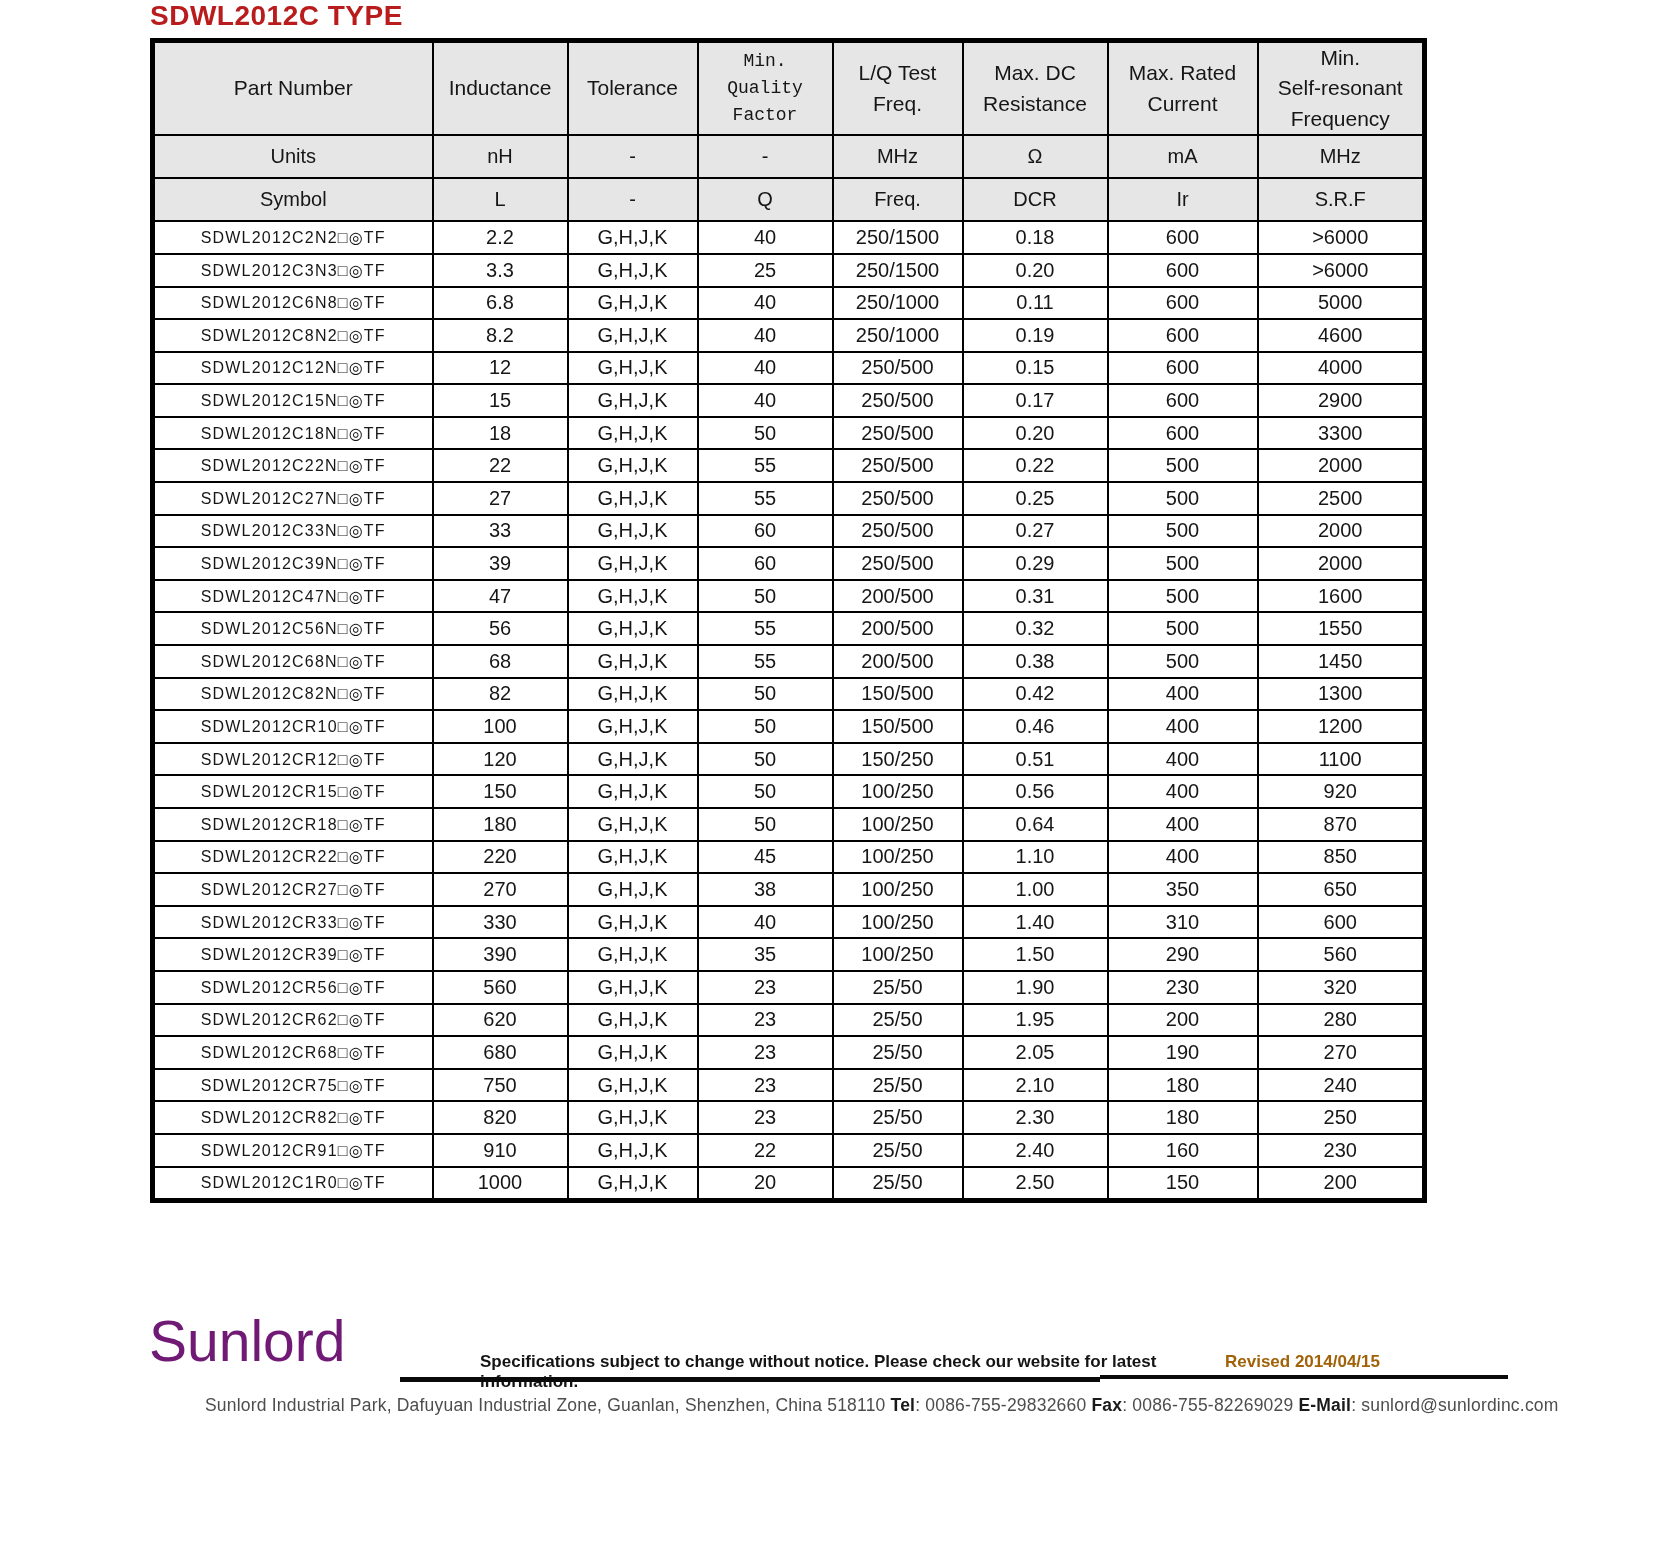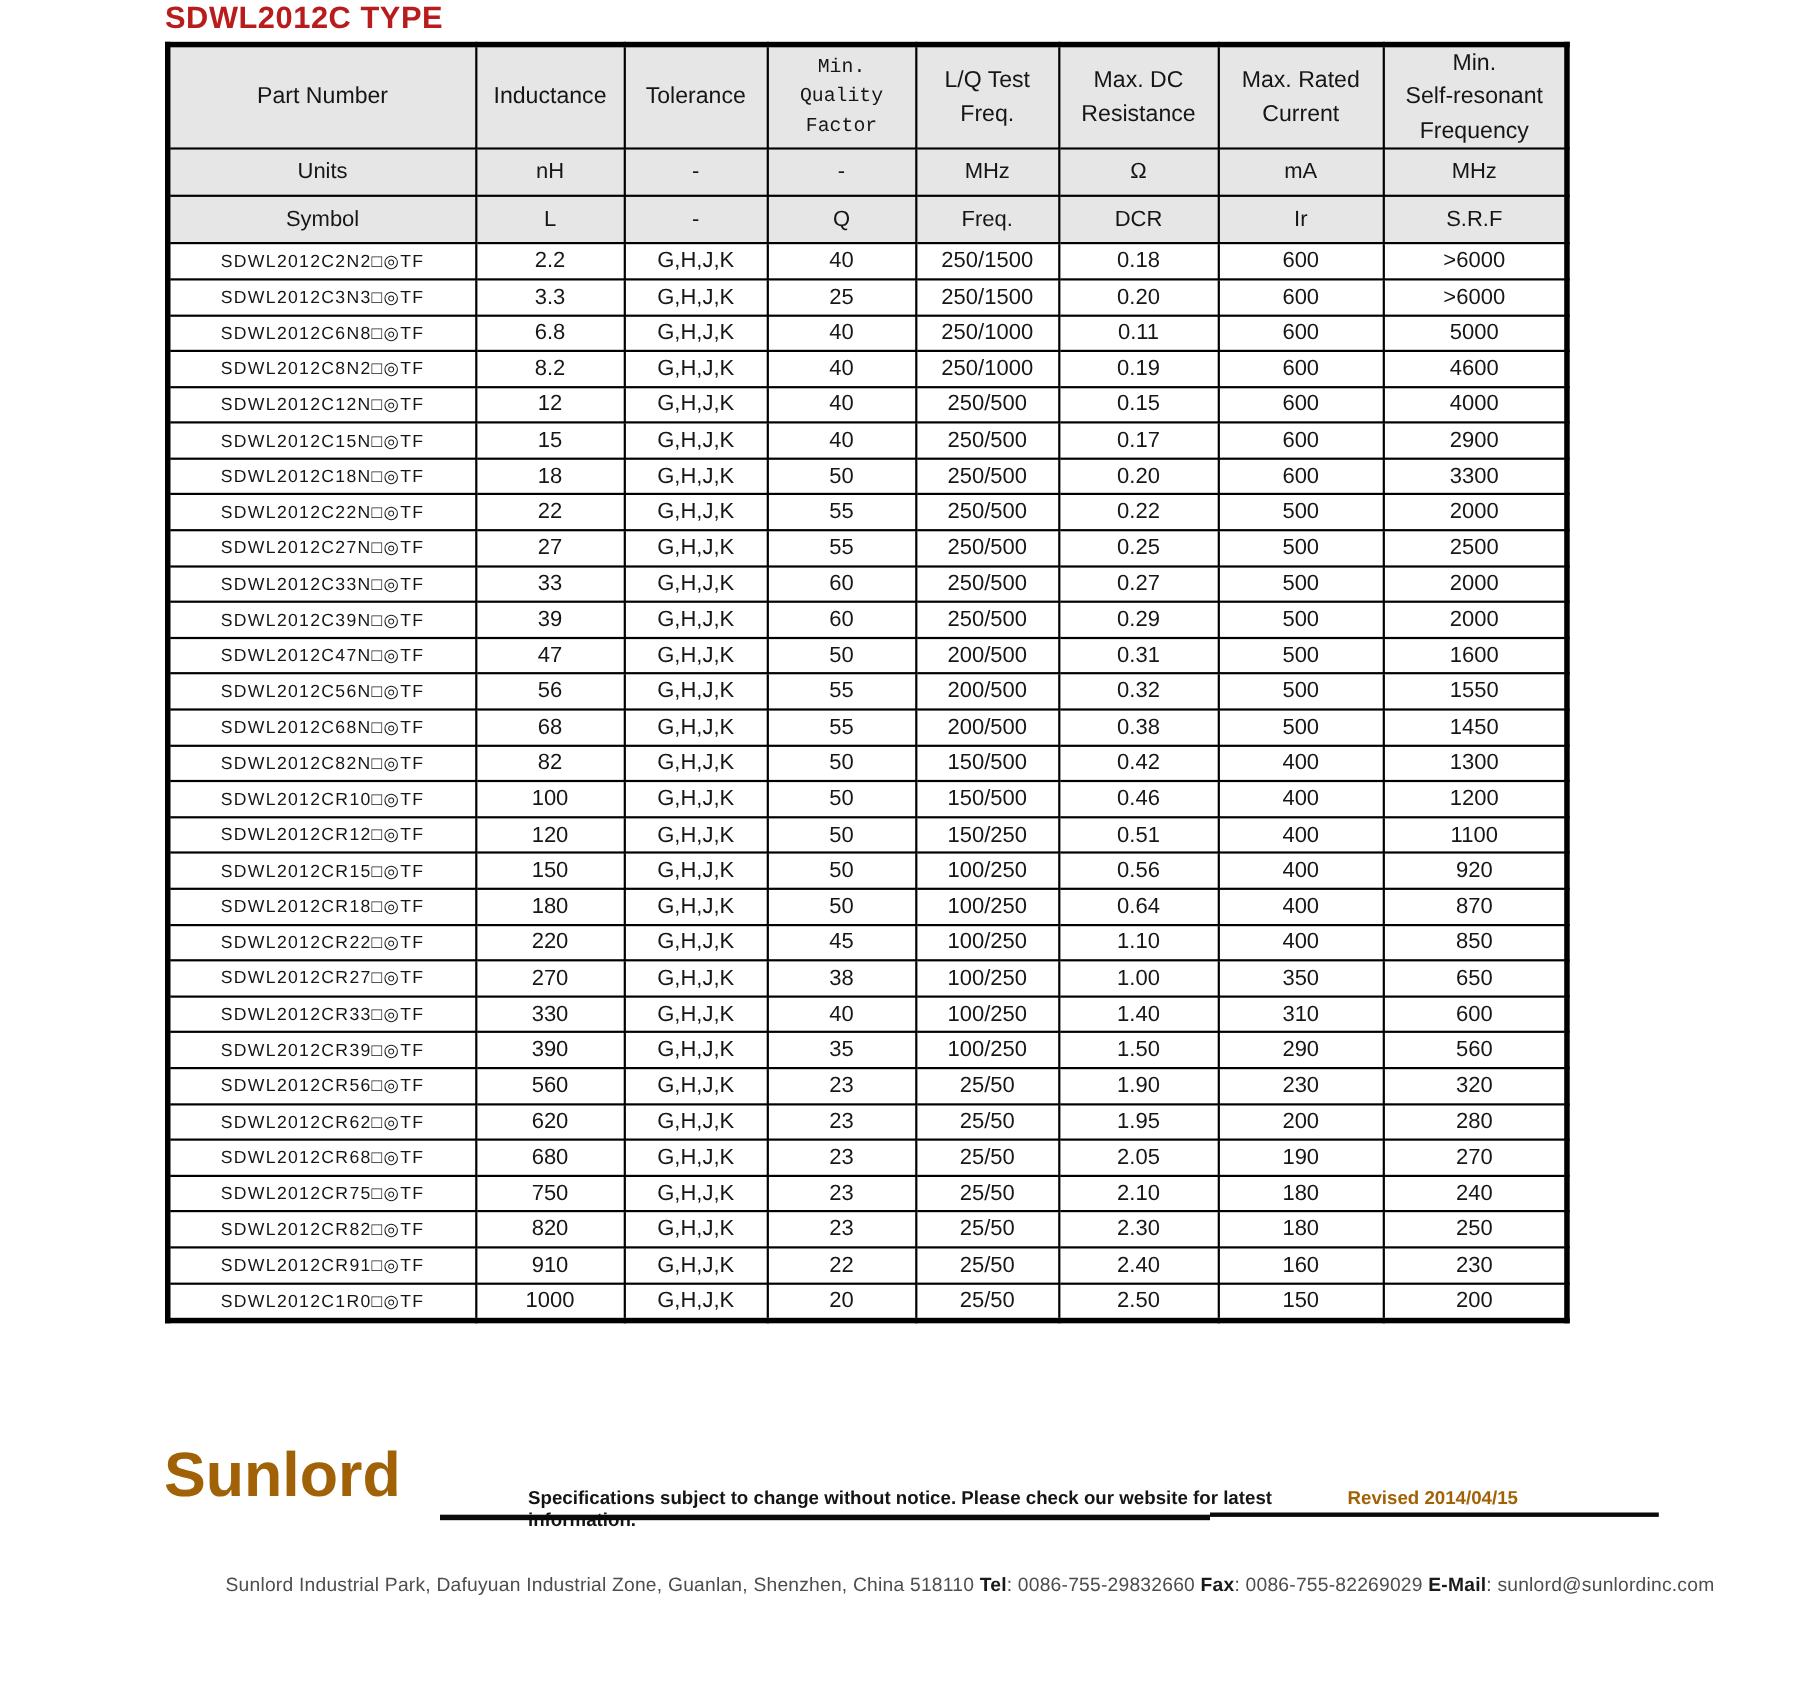--- a/index.html
+++ b/index.html
@@ -35,34 +35,34 @@
   table.spec-table thead tr.symbol-row th{height:41px;font-size:20px;}
   table.spec-table thead th.col-small{font-size:18px;line-height:1.5;font-family:Liberation Mono, monospace;}
   table.spec-table tbody td{
     height:30.6px;font-size:20px;background:#fff;
   }
   table.spec-table tbody td.part-number{
     font-size:16px;letter-spacing:1.2px;
   }
   .footer-logo{
     position:absolute;left:149px;top:1308px;
-    font-size:57px;font-weight:bold;color:#a16207;
+    font-size:57px;font-weight:normal;color:#701a75;
     letter-spacing:0px;
   }
   .spec-note-row{
     position:absolute;left:480px;top:1352px;width:900px;
     display:flex;justify-content:space-between;align-items:baseline;
   }
   .spec-note{font-size:17px;font-weight:bold;color:#141414;}
   .revised-date{font-size:17px;font-weight:bold;color:#a16207;white-space:nowrap;margin-left:24px;}
   .rule-seg1{position:absolute;left:400px;top:1377px;width:700px;height:5px;background:#0a0a0a;}
   .rule-seg2{position:absolute;left:1100px;top:1375px;width:408px;height:4px;background:#0a0a0a;}
   .address-line{
     position:absolute;left:205px;top:1395px;width:1310px;
-    font-size:17.5px;color:#4d4d4d;letter-spacing:0.2px;white-space:nowrap;margin-top:35px;
+    font-size:17.5px;color:#4d4d4d;letter-spacing:0.2px;white-space:nowrap;
   }
   .address-line b{color:#1a1a1a;font-weight:bold;}
 </style>
 </head>
 <body>
 
 <div class="page-title">SDWL2012C TYPE</div>
 
 <table class="spec-table">
   <colgroup>

